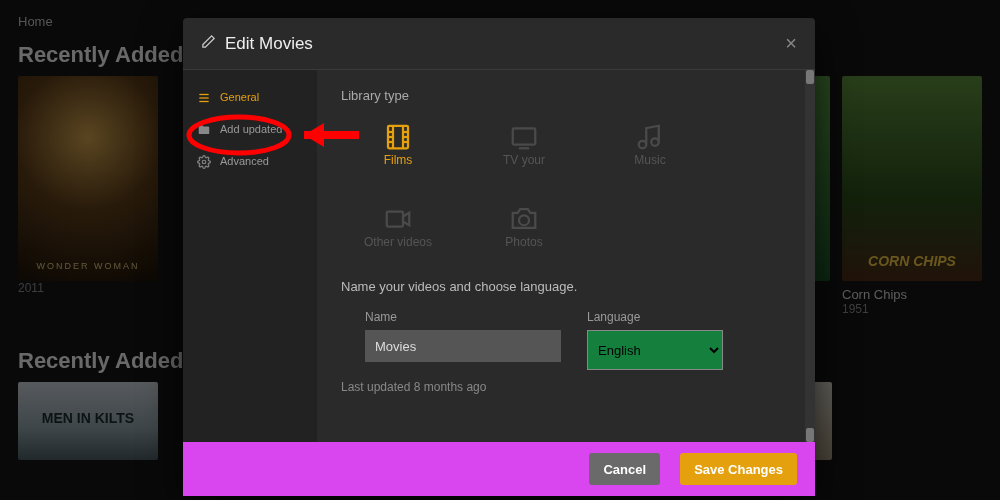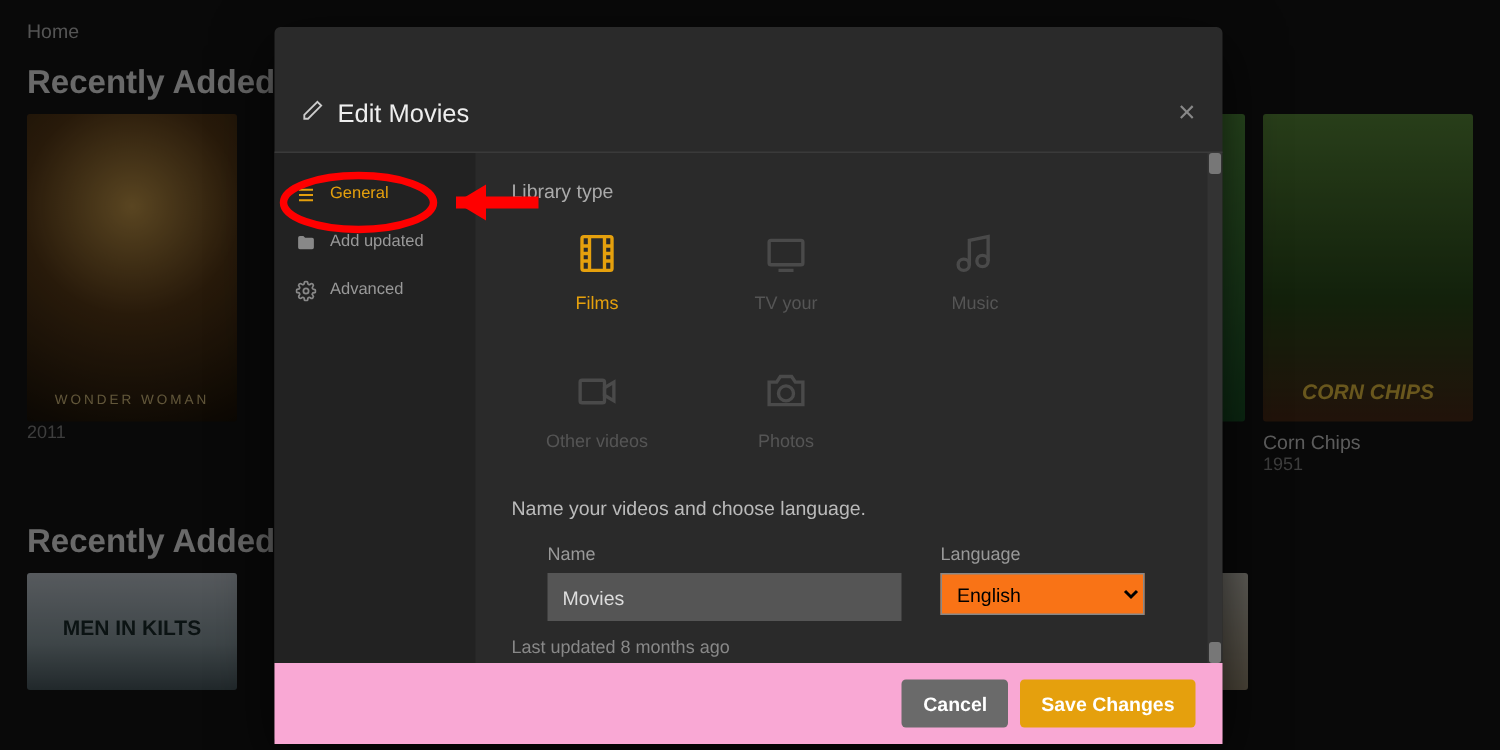--- a/index.html
+++ b/index.html
@@ -72,21 +72,20 @@
     width:632px; height:478px;
     background:#2a2a2a;
     border-radius:4px;
     box-shadow: 0 12px 40px rgba(0,0,0,0.7);
     display:flex; flex-direction:column;
   }
   .modal-header {
     height:52px; padding:0 18px;
     display:flex; align-items:center; gap:9px;
     border-bottom:1px solid #3a3a3a;
-    margin-top:32px;
   }
   .modal-header .title { color:#eee; font-size:17px; font-weight:400; }
   .close-btn {
     margin-left:auto; color:#888; font-size:20px; cursor:pointer;
     background:none; border:none;
   }
   .modal-body {
     flex:1; display:flex; min-height:0; position:relative;
   }
   .side {
@@ -102,42 +101,42 @@
   .pane {
     flex:1; padding:18px 24px 0 24px; overflow:hidden;
     color:#999; position:relative;
   }
   .pane .section-label { font-size:13px; color:#aaa; margin-bottom:18px; display:block;}
   .libtypes {
     display:flex; flex-wrap:wrap; gap:36px 52px;
     margin-bottom:30px; margin-left:20px;
   }
   .libtype {
-    width:74px; display:flex; flex-direction:column; align-items:center; gap:10px;
+    width:74px; display:flex; flex-direction:column; align-items:center; 
     color:#555; font-size:12px;
   }
   .libtype.active { color:#e5a00d; }
   .libtype .big-ico { width:32px; height:32px; display:flex; align-items:center; justify-content:center;}
   .pane .helper { font-size:13px; color:#bbb; margin-bottom:16px; }
   .form-row { display:flex; gap:26px; margin-bottom:10px;margin-left:24px;}
   .form-field { display:flex; flex-direction:column; gap:6px; }
   .form-field label { font-size:12px; color:#999; }
   .txt-input {
-    width:236px; height:32px; background:#555; border:none;
+    width:196px; height:32px; background:#555; border:none;
     color:#ddd; padding:0 10px; font-size:13px;
   }
   .select-input {
-    width:136px; height:28px; background:#f97316; border:1px solid #888;
+    width:136px; height:40px; background:#15803d; border:1px solid #888;
     font-size:13px; padding:0 6px;
   }
   .lastupd { font-size:12px; color:#888; margin-top:6px; }
   .modal-footer {
     height:54px; display:flex; align-items:center; justify-content:flex-end;
-    gap:8px; padding:0 18px;
-    background: #f9a8d4;
+    gap:20px; padding:0 18px;
+    background: #d946ef;
   }
   .btn {
     height:32px; padding:0 14px; border:none; border-radius:3px;
     font-size:13px; font-weight:700; cursor:pointer;
   }
   .btn-cancel { background:#6a6a6a; color:#fff; }
   .btn-save { background:#e5a00d; color:#fff; }
   .scrollbar-hint {
     position:absolute; top:0; right:0; width:10px; height:100%;
     background:#333;

